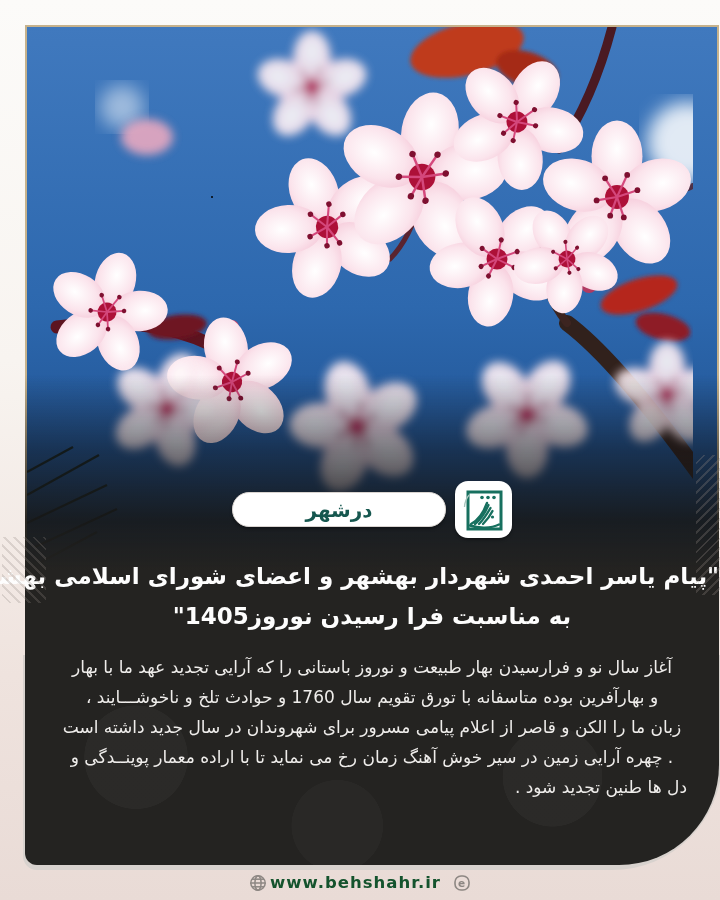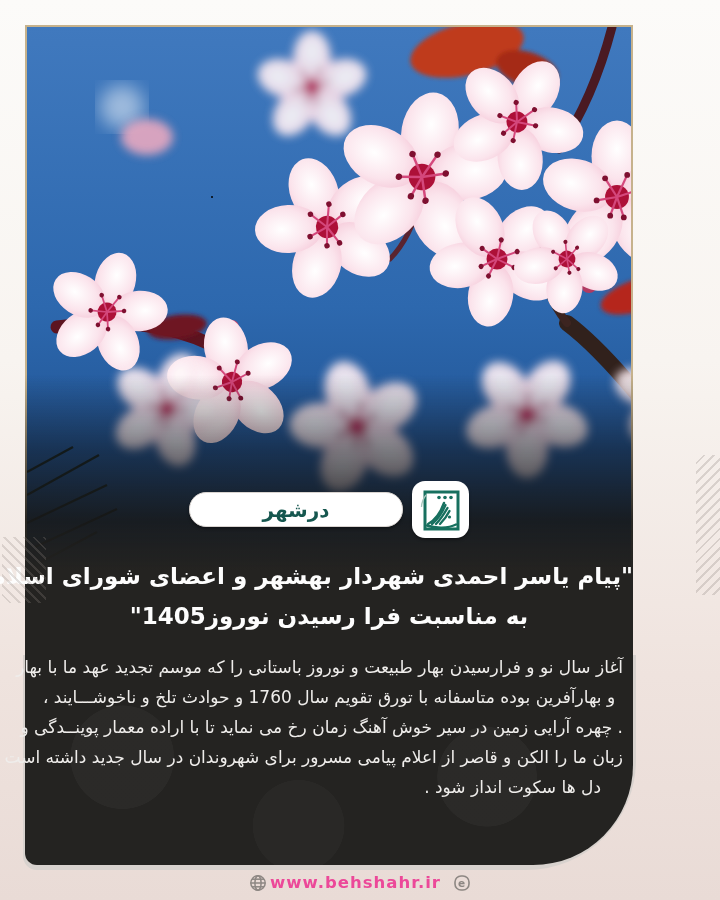--- a/index.html
+++ b/index.html
@@ -1,21 +1,21 @@
 <!DOCTYPE html>
 <html><head>
 <meta charset="utf-8">
 <style>
   html,body{margin:0;padding:0;}
   body{
     width:720px;height:900px;position:relative;overflow:hidden;
     font-family:"DejaVu Sans",sans-serif;
     background:linear-gradient(180deg,#fcfbf9 0%,#f8f4f0 40%,#efe3de 75%,#e9dbd6 100%);
   }
-  .photo-wrap{position:absolute;left:25px;top:25px;width:608px;height:840px;}
+  .photo-wrap{position:absolute;left:25px;top:25px;width:694px;height:840px;}
   .sky{
     position:absolute;left:0;top:0;right:0;height:705px;box-sizing:border-box;
     border:2px solid #c6b28c;overflow:hidden;
     background:linear-gradient(180deg,#4079be 0%,#2d68ae 40%,#1f5190 65%,#163a68 85%,#102743 100%);
   }
   .sky svg{display:block;}
   .panel-backing{
     position:absolute;left:-2px;right:-3px;bottom:-5px;height:215px;
     background:#d8d2ce;border-radius:0 0 110px 14px;
   }
@@ -51,21 +51,21 @@
     color:#fdfdfd;font-weight:bold;font-size:23px;line-height:40px;white-space:nowrap;
   }
   .body-text{
     position:absolute;left:10px;right:10px;top:627px;direction:rtl;text-align:center;
     color:#efedeb;font-size:17px;line-height:30px;white-space:nowrap;
   }
   .body-text .body-line:last-child{text-align:right;padding-right:22px;}
   .footer-bar{
     position:absolute;left:0;right:0;bottom:0;height:35px;
     display:flex;align-items:center;justify-content:center;gap:12px;
-    color:#ec4899;font-size:16.5px;font-weight:600;letter-spacing:1px;direction:ltr;
+    color:#14532d;font-size:16.5px;font-weight:600;letter-spacing:1px;direction:ltr;
   }
   .footer-group{display:flex;align-items:center;gap:3px;}
   .footer-bar svg{display:block;}
   .hatch{
     position:absolute;
     background:repeating-linear-gradient(135deg,transparent 0 5px,rgba(145,135,130,.28) 5px 7px);
   }
   .hatch-right{right:0;top:455px;width:24px;height:140px;}
   .hatch-left{left:2px;top:537px;width:44px;height:66px;
     background:repeating-linear-gradient(45deg,transparent 0 5px,rgba(145,135,130,.25) 5px 7px);}
@@ -208,25 +208,25 @@
       </svg>
     </div>
   </div>
 
   <div class="headline">
     <div>"پیام یاسر احمدی شهردار بهشهر و اعضای شورای اسلامی بهشهر</div>
     <div>به مناسبت فرا رسیدن نوروز1405"</div>
   </div>
 
   <div class="body-text">
-    <div class="body-line">آغاز سال نو و فرارسیدن بهار طبیعت و نوروز باستانی را که موسم تجدید عهد ما با بهار</div>
+    <div class="body-line">آغاز سال نو و فرارسیدن بهار طبیعت و نوروز باستانی را که آرایی تجدید عهد ما با بهار</div>
     <div class="body-line">و بهارآفرین بوده متاسفانه با تورق تقویم سال 1760 و حوادث تلخ و ناخوشـــایند ،</div>
+    <div class="body-line">زبان ما را الکن و قاصر از اعلام پیامی مسرور برای شهروندان در سال جدید داشته است</div>
     <div class="body-line">. چهره آرایی زمین در سیر خوش آهنگ زمان رخ می نماید تا با اراده معمار پوینــدگی و</div>
-    <div class="body-line">زبان ما را الکن و قاصر از اعلام پیامی مسرور برای شهروندان در سال جدید داشته است</div>
-    <div class="body-line">دل ها سکوت انداز شود .</div>
+    <div class="body-line">دل ها طنین تجدید شود .</div>
   </div>
 </div>
 
 <div class="hatch hatch-right"></div>
 <div class="hatch hatch-left"></div>
 
 <div class="footer-bar">
   <div class="footer-group">
     <svg width="18" height="18" viewBox="0 0 18 18" fill="none" stroke="#8d8783" stroke-width="1.5">
       <circle cx="9" cy="9" r="7.2"></circle>

